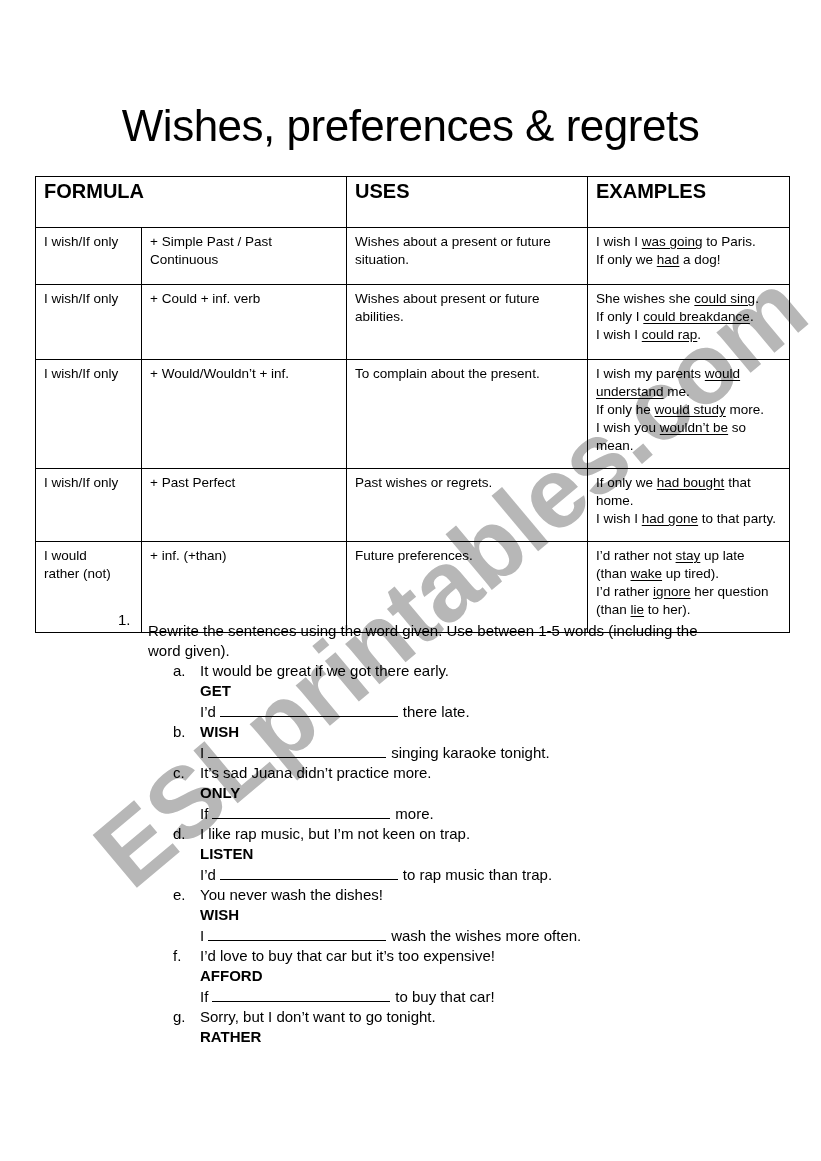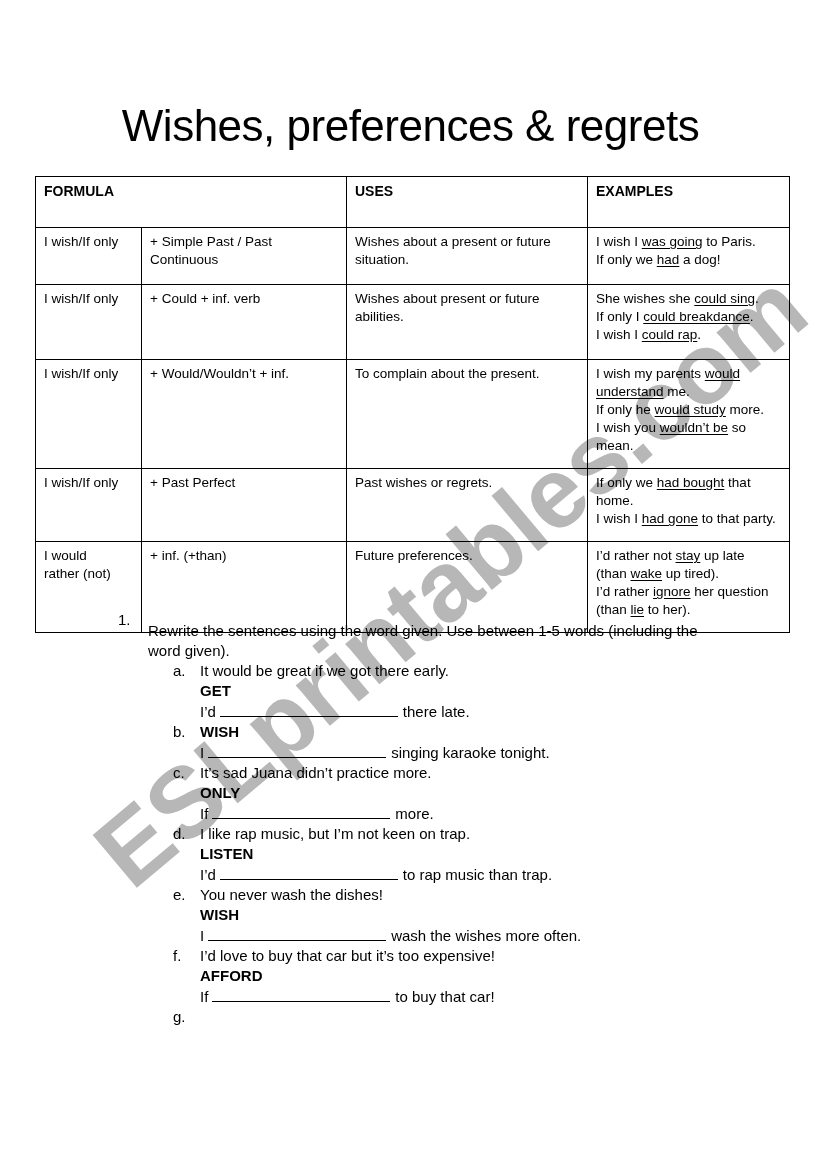--- a/index.html
+++ b/index.html
@@ -43,21 +43,21 @@
     line-height:18px;
   }
   table.grammar th, table.grammar td{
     border:1.5px solid #000;
     vertical-align:top;
     text-align:left;
     padding:5px 3px 5px 8px;
   }
   table.grammar th{
     font-weight:bold;
-    font-size:14px;
+    font-size:20px;
     height:40px;
   }
   #table-body tr:nth-child(1) td{height:46px;}
   #table-body tr:nth-child(2) td{height:64px;}
   #table-body tr:nth-child(3) td{height:98px;}
   #table-body tr:nth-child(4) td{height:62px;}
   #table-body tr:nth-child(5) td{height:80px;}
   u{text-underline-offset:2px;}
   .exercise{
     position:absolute;
@@ -187,18 +187,22 @@
           <div class="item">
             <span class="letter">f.</span>
             <div class="body">
               <div>I’d love to buy that car but it’s too expensive!</div>
               <div class="keyword">AFFORD</div>
               <div><span>If</span><span class="blank"></span><span>to buy that car!</span></div>
             </div>
           </div>
           <div class="item">
             <span class="letter">g.</span>
+            <div class="body">
+              <div>Sorry, but I don’t want to go tonight.</div>
+              <div class="keyword">RATHER</div>
+            </div>
           </div>
         </div>
     </div>
 
   </div>
 </div>
 
 </body></html>

